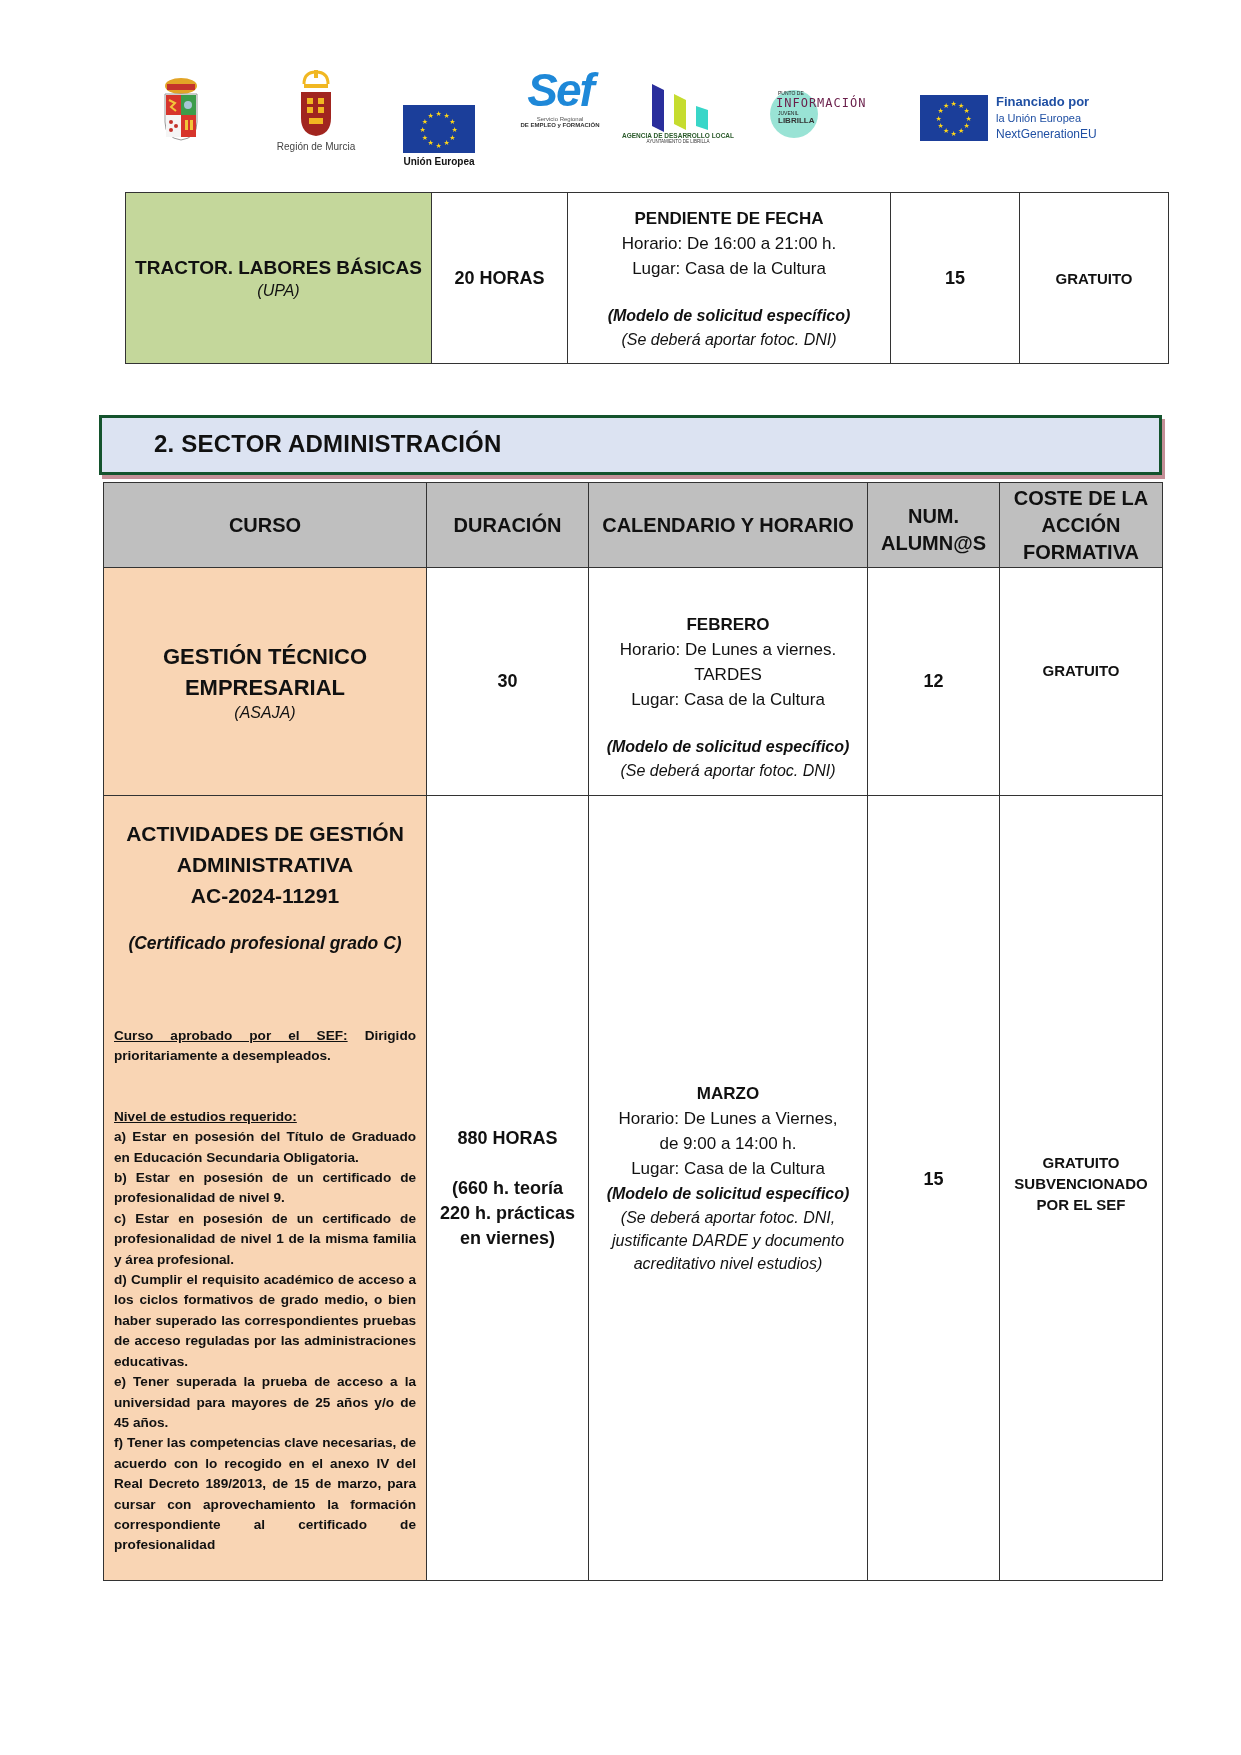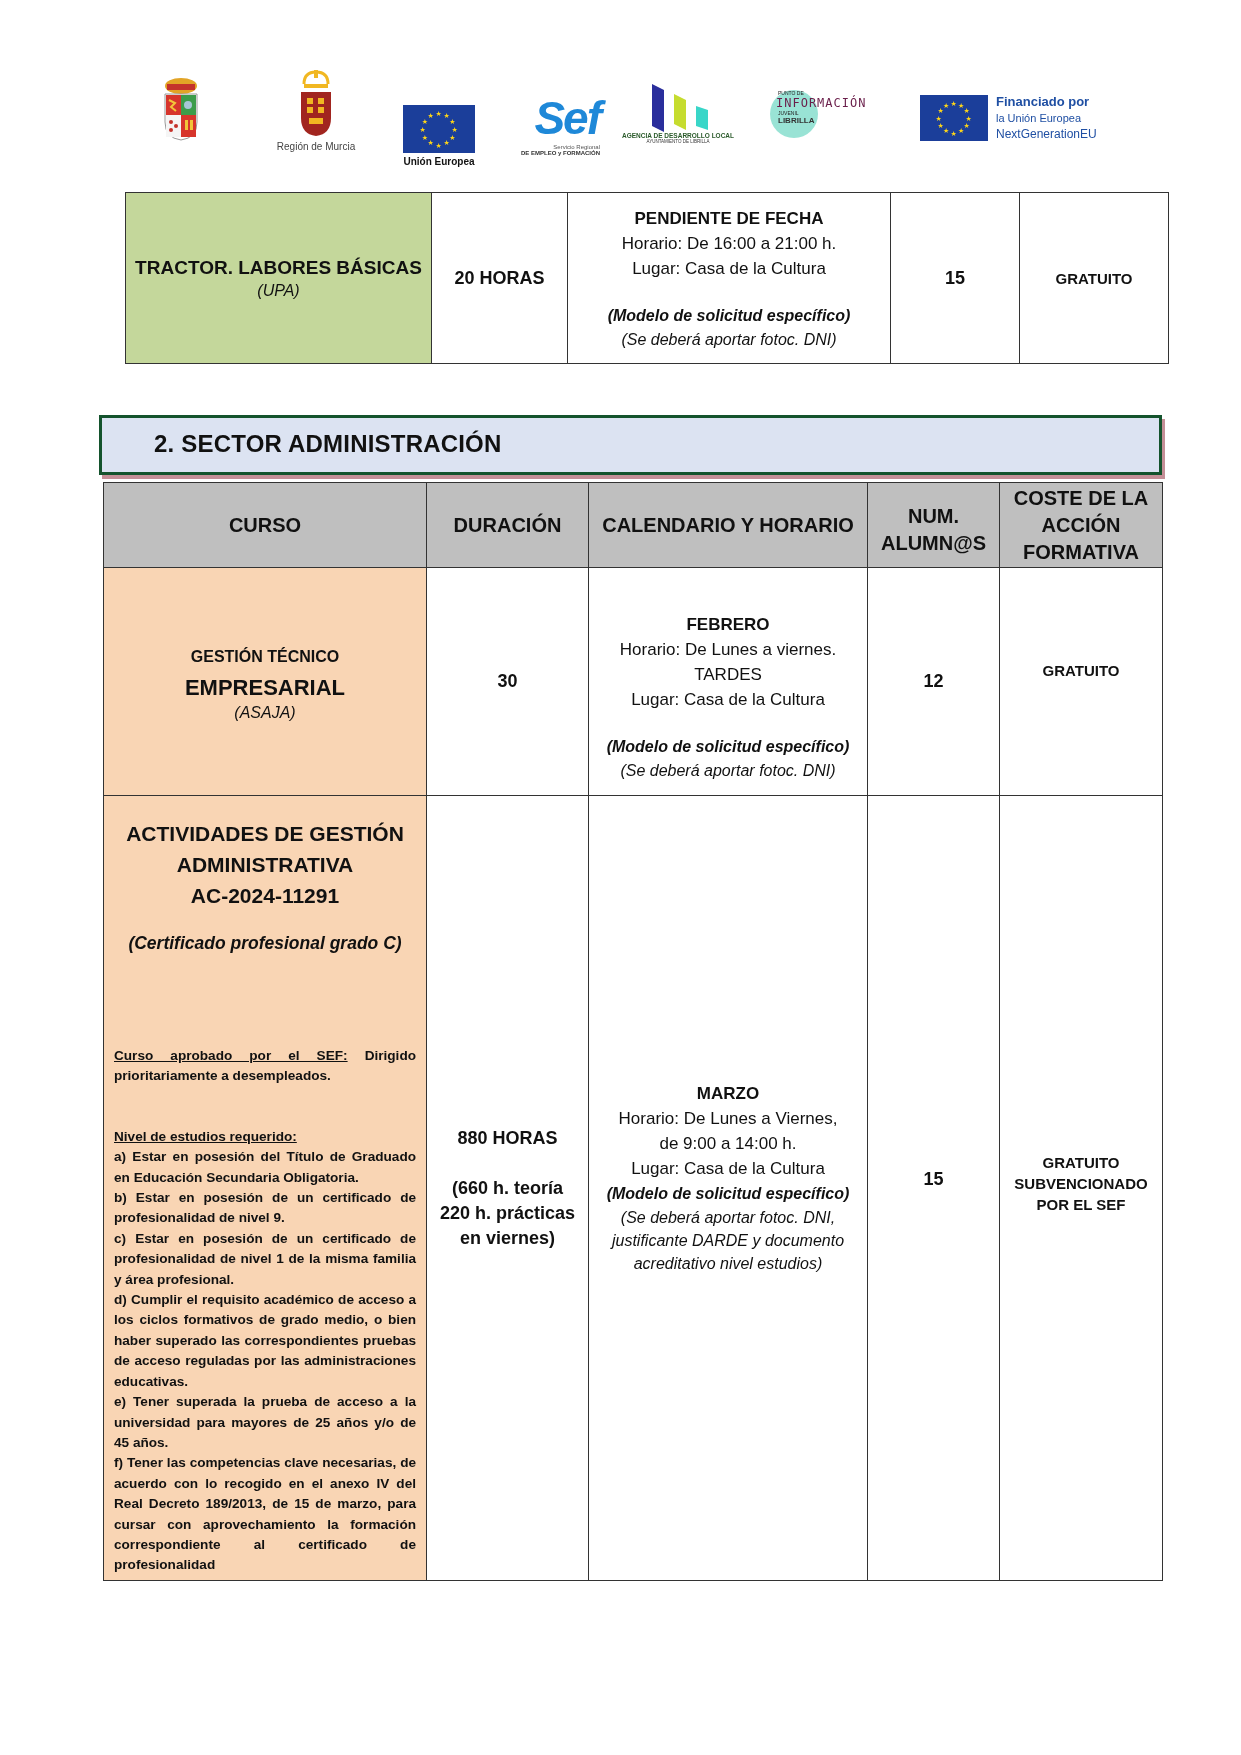--- a/index.html
+++ b/index.html
@@ -99,21 +99,21 @@
           <span class="star" style="left: 4.5px; top: 26.3564px;">★</span>
           <span class="star" style="left: -1.35641px; top: 20.5px;">★</span>
           <span class="star" style="left: -3.5px; top: 12.5px;">★</span>
           <span class="star" style="left: -1.35641px; top: 4.5px;">★</span>
           <span class="star" style="left: 4.5px; top: -1.35641px;">★</span>
         </div>
     </div>
     <b class="cap">Unión Europea</b>
   </div>
 
-  <div class="logo" style="left:520px; top:96px; width:80px; align-items:flex-end;">
+  <div class="logo" style="left:520px; top:68px; width:80px; align-items:center;">
     <span style="font-size:46px; font-weight:bold; font-style:italic; color:#1e88d8; line-height:44px; letter-spacing:-2px;">Sef</span>
     <span style="font-size:6px; color:#555; margin-top:4px;">Servicio Regional</span>
     <span style="font-size:6px; font-weight:bold; color:#333;">DE EMPLEO y FORMACIÓN</span>
   </div>
 
   <div class="logo" style="left:622px; top:84px; width:112px;">
     <svg width="80" height="48" viewBox="0 0 80 48">
       <polygon points="14,0 26,6 26,48 14,42" fill="#2a2e9c"></polygon>
       <polygon points="36,10 48,16 48,46 36,40" fill="#c6dc2f"></polygon>
       <polygon points="58,22 70,26 70,46 58,42" fill="#39d6c8"></polygon>
@@ -215,21 +215,21 @@
         <div>COSTE DE LA</div>
         <div>ACCIÓN</div>
         <div>FORMATIVA</div>
       </th>
     </tr>
   </thead>
   <tbody>
 
     <tr style="height:228px;">
       <td class="peach cond">
-        <div class="cell-title" style="font-size:16px; line-height:31px;">GESTIÓN TÉCNICO</div>
+        <div class="cell-title" style="font-size:22px; line-height:31px;">GESTIÓN TÉCNICO</div>
         <div class="cell-title" style="font-size:22px; line-height:31px;">EMPRESARIAL</div>
         <div class="cell-sub">(ASAJA)</div>
       </td>
       <td>
         <span class="num cond">30</span>
       </td>
       <td class="cal cond" style="padding-top:30px;">
         <div class="bold">FEBRERO</div>
         <div>Horario: De Lunes a viernes.</div>
         <div>TARDES</div>
@@ -246,21 +246,21 @@
       </td>
     </tr>
 
     <tr style="height:785px;">
       <td class="peach" style="vertical-align:top; padding:22px 0 0 0;">
         <div style="font-size:21px; font-weight:bold; line-height:31px;">ACTIVIDADES DE GESTIÓN</div>
         <div style="font-size:21px; font-weight:bold; line-height:31px;">ADMINISTRATIVA</div>
         <div style="font-size:21px; font-weight:bold; line-height:31px;">AC-2024-11291</div>
         <div style="font-size:17.5px; font-weight:bold; font-style:italic; margin-top:22px;">(Certificado profesional grado C)</div>
 
-        <div class="req" style="margin-top:92px;">
+        <div class="req" style="margin-top:72px;">
           <div>
             <u>Curso aprobado por el SEF:</u><span> Dirigido prioritariamente a desempleados.</span>
           </div>
           <div style="height:40px;"></div>
           <div><u>Nivel de estudios requerido:</u></div>
           <div>a) Estar en posesión del Título de Graduado en Educación Secundaria Obligatoria.</div>
           <div>b) Estar en posesión de un certificado de profesionalidad de nivel 9.</div>
           <div>c) Estar en posesión de un certificado de profesionalidad de nivel 1 de la misma familia y área profesional.</div>
           <div>d) Cumplir el requisito académico de acceso a los ciclos formativos de grado medio, o bien haber superado las correspondientes pruebas de acceso reguladas por las administraciones educativas.</div>
           <div>e) Tener superada la prueba de acceso a la universidad para mayores de 25 años y/o de 45 años.</div>

